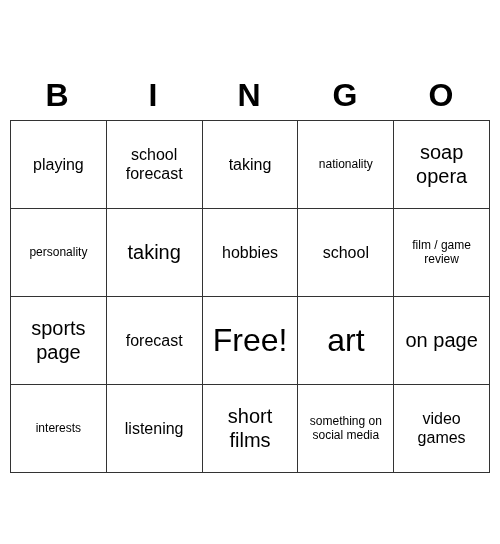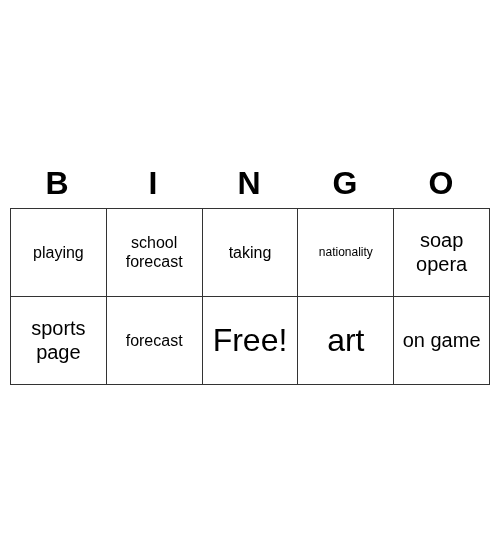--- a/index.html
+++ b/index.html
@@ -103,30 +103,64 @@
           </td>
           <td>
             <span class="cell-text size-small">nationality</span>
           </td>
           <td>
             <span class="cell-text size-large">soap opera</span>
           </td>
         </tr>
         <tr>
           <td>
+            <span class="cell-text size-small">personality</span>
+          </td>
+          <td>
+            <span class="cell-text size-large">taking</span>
+          </td>
+          <td>
+            <span class="cell-text size-medium">hobbies</span>
+          </td>
+          <td>
+            <span class="cell-text size-medium">school</span>
+          </td>
+          <td>
+            <span class="cell-text size-small">film / game review</span>
+          </td>
+        </tr>
+        <tr>
+          <td>
             <span class="cell-text size-large">sports page</span>
           </td>
           <td>
             <span class="cell-text size-medium">forecast</span>
           </td>
           <td>
             <span class="cell-text size-xlarge">Free!</span>
           </td>
           <td>
             <span class="cell-text size-xlarge">art</span>
           </td>
           <td>
-            <span class="cell-text size-large">on game</span>
+            <span class="cell-text size-large">on page</span>
+          </td>
+        </tr>
+        <tr>
+          <td>
+            <span class="cell-text size-small">interests</span>
+          </td>
+          <td>
+            <span class="cell-text size-medium">listening</span>
+          </td>
+          <td>
+            <span class="cell-text size-large">short films</span>
+          </td>
+          <td>
+            <span class="cell-text size-small">something on social media</span>
+          </td>
+          <td>
+            <span class="cell-text size-medium">video games</span>
           </td>
         </tr>
       </tbody>
   </table>
 </div>
 
 </body></html>

